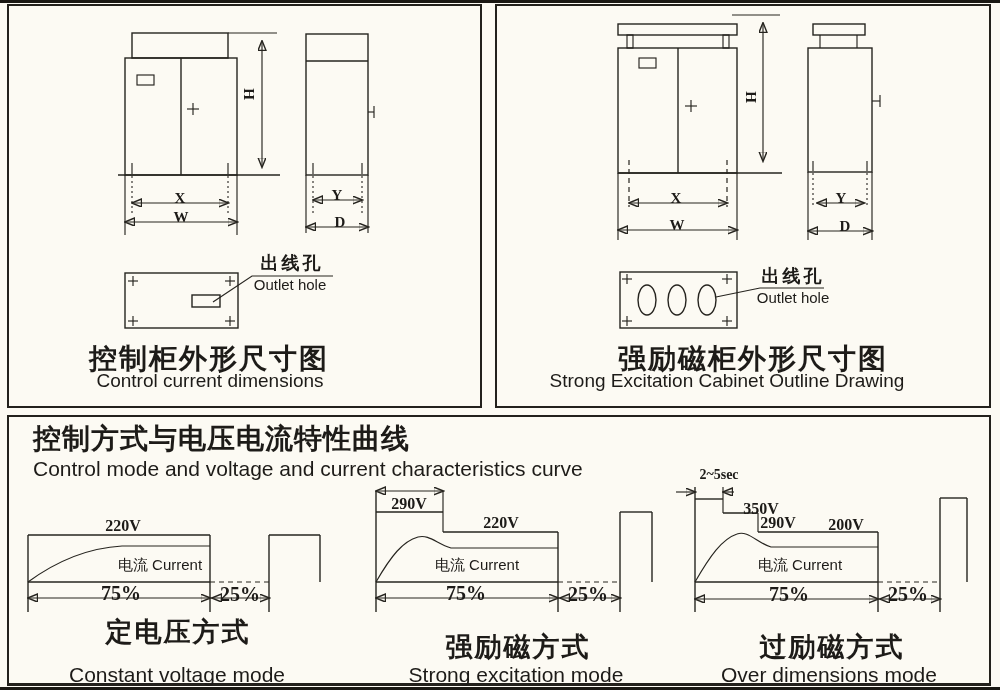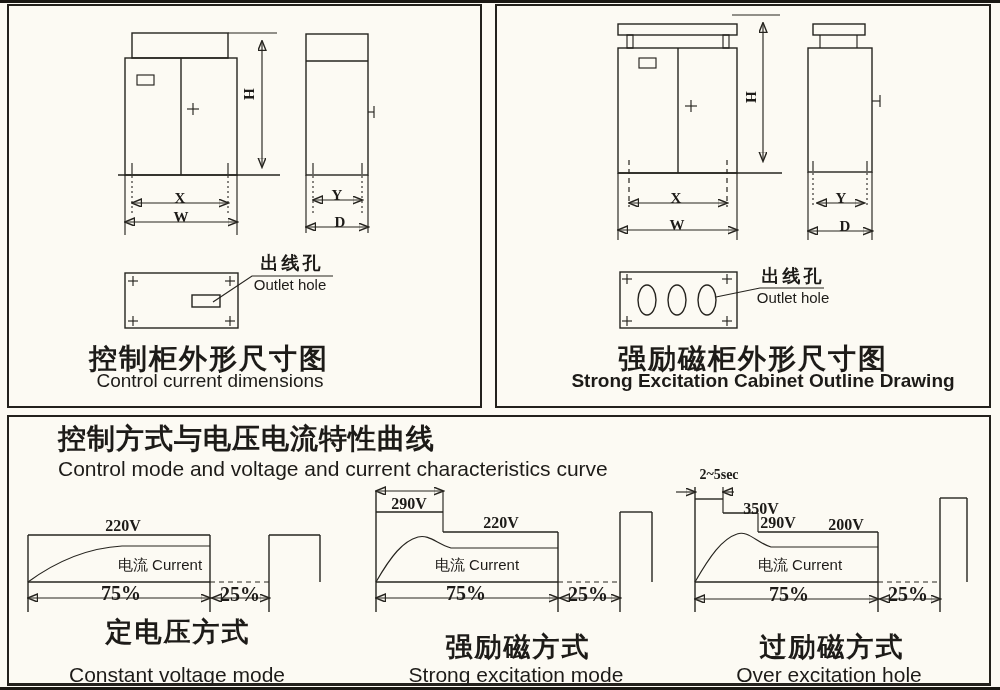--- a/index.html
+++ b/index.html
@@ -6,21 +6,21 @@
   #page{position:relative;width:1000px;height:690px;background:#fcfaf3;overflow:hidden;
         font-family:"Liberation Sans",sans-serif;color:#1d1b18;}
   .edge{position:absolute;left:0;width:1000px;background:#1a1813;}
   .panel{position:absolute;border:2px solid #23211c;background:#fcfaf3;box-sizing:border-box;}
   svg{position:absolute;left:0;top:0;width:1000px;height:690px;}
   svg line,svg path,svg rect,svg ellipse,svg polyline{stroke:#26241f;stroke-width:1.4;fill:none;}
   .thin{stroke-width:1.15;}
   .dot{stroke-dasharray:2 3;stroke-width:1.1;}
   .dsh{stroke-dasharray:5 4;stroke-width:1.2;}
   .t{position:absolute;transform:translateX(-50%);white-space:nowrap;line-height:1.1;}
-  .tl{position:absolute;white-space:nowrap;line-height:1.1;margin-left:25px;}
+  .tl{position:absolute;white-space:nowrap;line-height:1.1;}
   .rot{transform:translate(-50%,-50%) rotate(90deg);}
   .dim{font-family:"Liberation Serif",serif;font-size:15px;font-weight:600;}
   .volt{font-family:"Liberation Serif",serif;font-size:16px;font-weight:600;}
   .pct{font-family:"Liberation Serif",serif;font-size:20px;font-weight:600;}
   .dur{font-family:"Liberation Serif",serif;font-size:14px;font-weight:600;}
   .cur{font-size:15px;}
   .outzh{font-size:18px;font-weight:bold;letter-spacing:3px;}
   .outen{font-size:15px;}
   .ptzh{font-size:28px;font-weight:bold;letter-spacing:2px;}
   .pten{font-size:19px;}
@@ -210,21 +210,21 @@
   <span class="t pten" style="left:210px;top:371px;">Control current dimensions</span>
 
   <span class="t rot dim" style="left:751px;top:97px;">H</span>
   <span class="t dim" style="left:676px;top:190px;">X</span>
   <span class="t dim" style="left:677px;top:217px;">W</span>
   <span class="t dim" style="left:841px;top:190px;">Y</span>
   <span class="t dim" style="left:845px;top:218px;">D</span>
   <span class="t outzh" style="left:793px;top:267px;">出线孔</span>
   <span class="t outen" style="left:793px;top:290px;">Outlet hole</span>
   <span class="t ptzh" style="left:753px;top:344px;">强励磁柜外形尺寸图</span>
-  <span class="t pten" style="left:763px;top:371px;font-weight:bold;">Strong Excitation Cabinet Outline Drawing</span>
+  <span class="t pten" style="left:727px;top:371px;">Strong Excitation Cabinet Outline Drawing</span>
 
   <span class="tl htzh" style="left:33px;top:424px;">控制方式与电压电流特性曲线</span>
   <span class="tl hten" style="left:33px;top:457px;">Control mode and voltage and current characteristics curve</span>
 
   <span class="t volt" style="left:123px;top:517px;">220V</span>
   <span class="t cur" style="left:160px;top:557px;">电流 Current</span>
   <span class="t pct" style="left:121px;top:582px;">75%</span>
   <span class="t pct" style="left:240px;top:583px;">25%</span>
 
   <span class="t volt" style="left:409px;top:495px;">290V</span>
@@ -239,15 +239,15 @@
   <span class="t volt" style="left:846px;top:516px;">200V</span>
   <span class="t cur" style="left:800px;top:557px;">电流 Current</span>
   <span class="t pct" style="left:789px;top:583px;">75%</span>
   <span class="t pct" style="left:908px;top:583px;">25%</span>
 
   <span class="t mzh" style="left:178px;top:618px;">定电压方式</span>
   <span class="t men" style="left:177px;top:663px;">Constant voltage mode</span>
   <span class="t mzh" style="left:518px;top:633px;">强励磁方式</span>
   <span class="t men" style="left:516px;top:663px;">Strong excitation mode</span>
   <span class="t mzh" style="left:832px;top:633px;">过励磁方式</span>
-  <span class="t men" style="left:829px;top:663px;">Over excitation hole</span>
+  <span class="t men" style="left:829px;top:663px;">Over dimensions mode</span>
 
 </div>
 
 </body></html>

